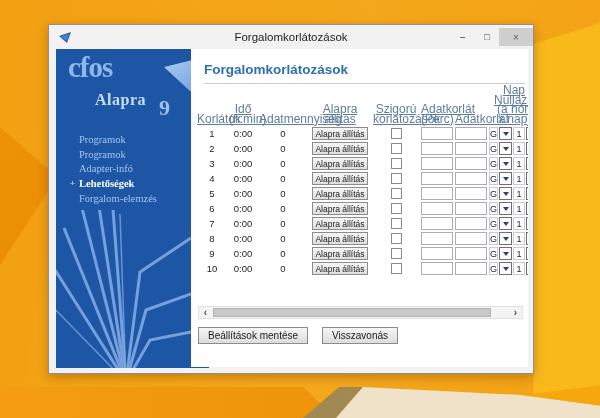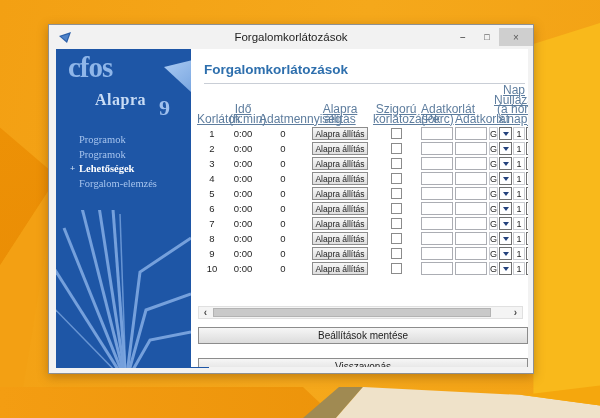--- a/index.html
+++ b/index.html
@@ -90,21 +90,21 @@
 
   .scrollbar { margin:30px 0 0 7px; width:325px; height:13px; background:#F4F4F4;
                border:1px solid #E0E0E0; display:flex; align-items:center; }
   .sb-arrow { width:13px; text-align:center; font-size:10px; font-weight:bold; color:#4a4a4a;
               line-height:11px; cursor:default; }
   .sb-thumb { width:278px; height:9px; margin-left:1px; background:#C9C9C9;
               border:1px solid #B3B3B3; }
   .sb-space { flex:1; }
 
   .link { margin:9px 0 0 14px; font-size:9.5px; color:#2E77C0; cursor:pointer; display:inline-block; }
-  .footer { margin:8px 0 0 7px; display:flex; gap:14px;flex-direction:column; }
+  .footer { margin:8px 0 0 7px; display:flex; gap:14px; }
   .btn { font-family:inherit; font-size:10px; color:#1d1d1d; height:17px; padding:0 9px;
          background:linear-gradient(#F6F6F6,#DCDCDC); border:1px solid #8C8C8C; }
 </style>
 </head>
 <body>
 
 <div class="desktop">
   <div class="shape right-yellow"></div>
   <div class="shape left-wedge"></div>
   <div class="shape left-wedge2"></div>
@@ -141,20 +141,21 @@
               </linearGradient>
             </defs>
             <polygon points="0,13 41,3 27,38" fill="url(#ag)"></polygon>
           </svg>
           <span class="logo-speed">Alapra</span>
           <span class="logo-9">9</span>
         </div>
         <ul class="nav">
           <li>Programok</li>
           <li>Programok</li>
+          <li>Adapter-infó</li>
           <li class="active"><span class="marker">+</span><span>Lehetőségek</span></li>
           <li>Forgalom-elemzés</li>
         </ul>
         <svg class="fan" viewBox="0 0 135 158" preserveAspectRatio="none">
           <g stroke="#7FA9E2" stroke-width="3" fill="none" opacity="0.9">
             <path d="M70 172 L-6 52"></path>
             <path d="M70 172 L8 18"></path>
             <path d="M70 172 L26 -2"></path>
             <path d="M70 172 L42 -10"></path>
             <path d="M70 172 L56 -14"></path>

